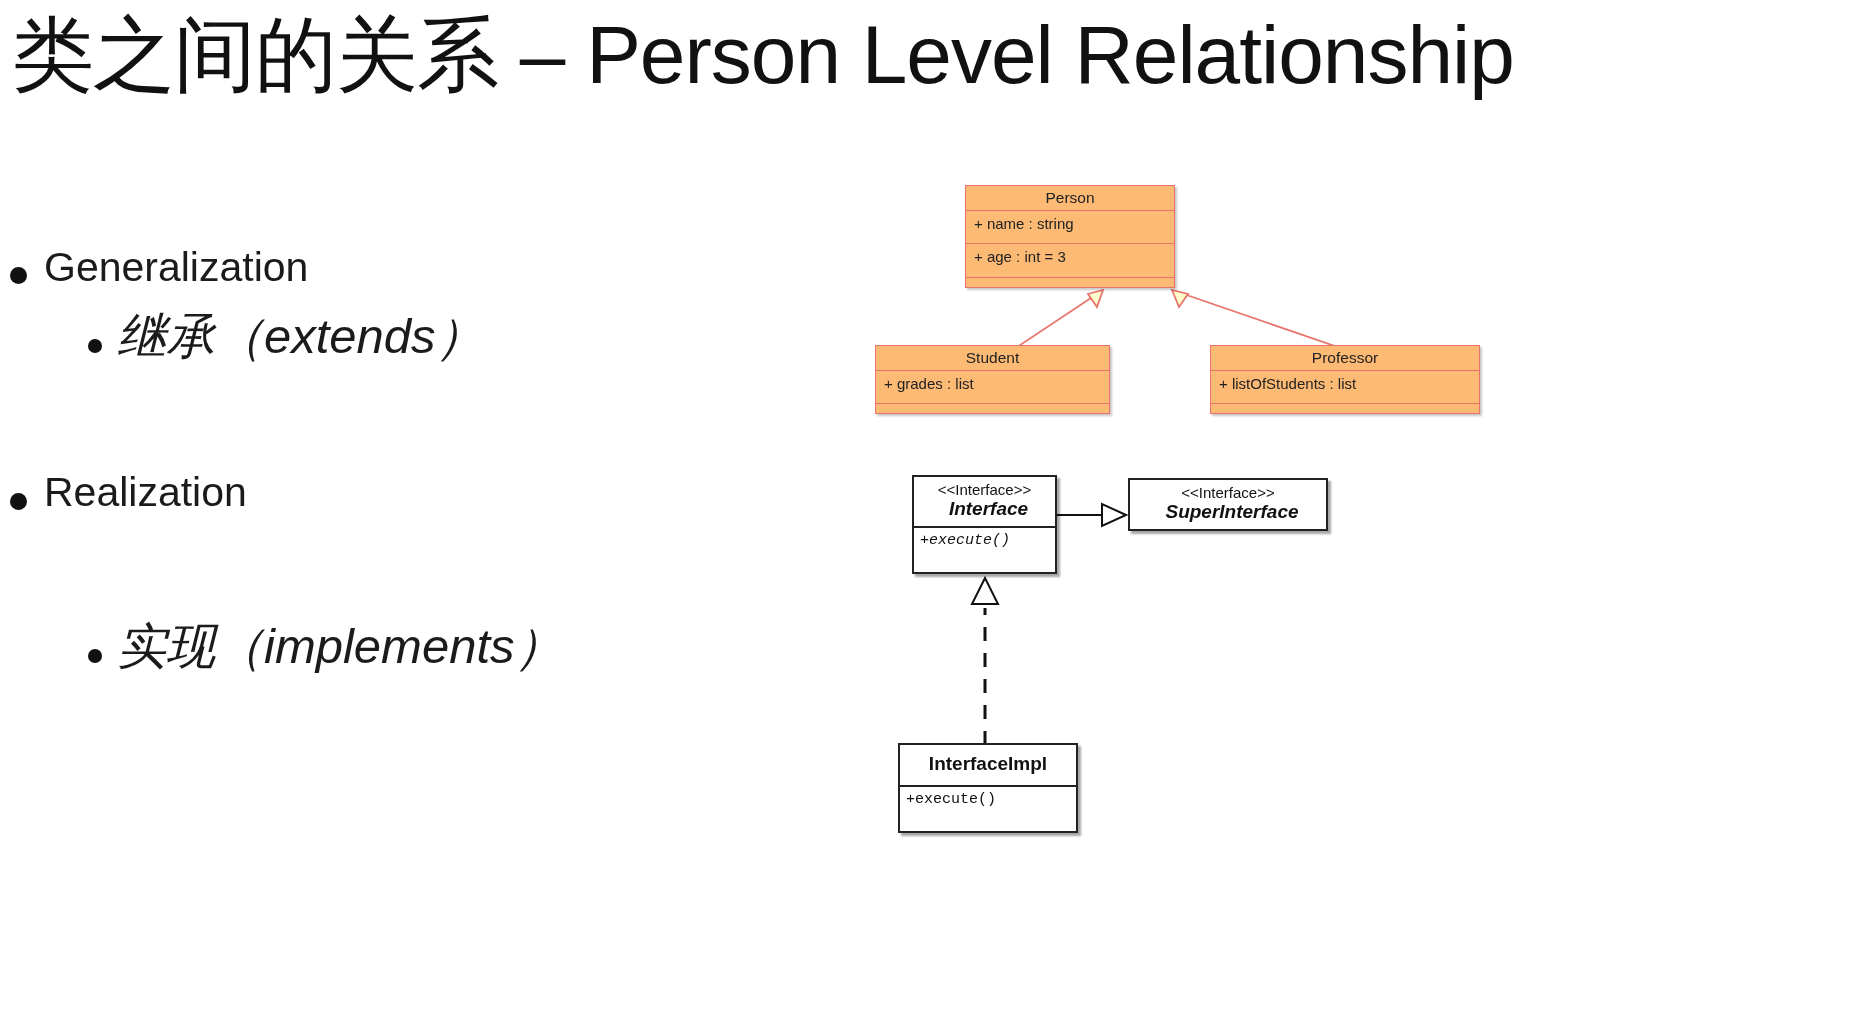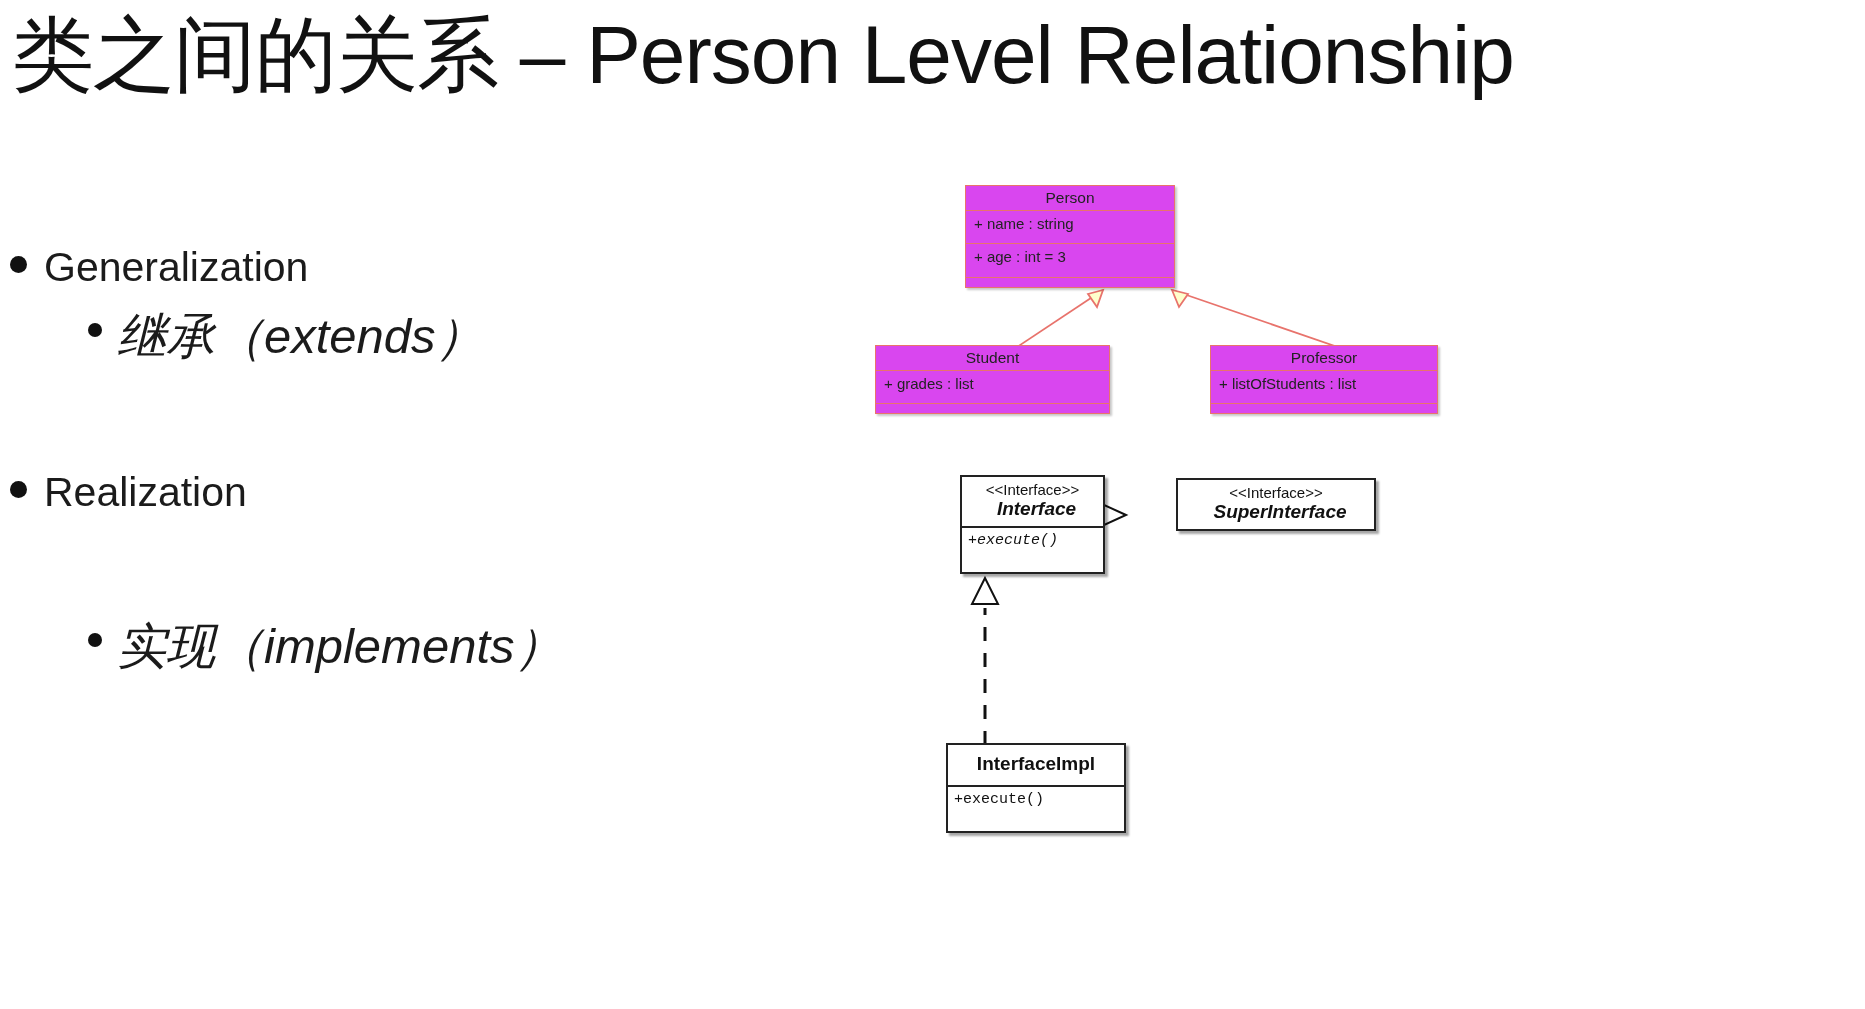--- a/index.html
+++ b/index.html
@@ -31,21 +31,21 @@
 
   
   #bullet-list {
     position: absolute;
     left: 10px;
     top: 240px;
     width: 760px;
   }
   .bullet-row {
     display: flex;
-    align-items: flex-start;
+    align-items: center;
   }
   .bullet-row.level-0 { margin-left: 0px; margin-bottom: 8px; }
   .bullet-row.level-1 { margin-left: 78px; }
   .bullet-dot {
     display: inline-block;
     border-radius: 50%;
     background: #111111;
     flex: 0 0 auto;
   }
   .level-0 .bullet-dot {
@@ -73,21 +73,21 @@
     position: absolute;
     left: 900px;
     top: 160px;
     width: 950px;
     height: 830px;
   }
 
   
   .uml-class {
     position: absolute;
-    background: #d946ef;
+    background: #fdba74;
     border: 1.5px solid #e8736c;
     box-sizing: border-box;
     font-size: 15px;
     color: #222222;
     box-shadow: 2px 2px 2px rgba(0,0,0,0.22);
   }
   .uml-class .cname {
     text-align: center;
     padding: 3px 4px 4px 4px;
     border-bottom: 1.5px solid #e8736c;
@@ -107,21 +107,20 @@
 
   
   .uml-iface {
     position: absolute;
     background: #ffffff;
     border: 2px solid #222222;
     box-sizing: border-box;
     font-size: 15px;
     color: #111111;
     box-shadow: 3px 3px 2px rgba(0,0,0,0.35);
-    margin-left: 48px;
   }
   .uml-iface .stereo {
     text-align: center;
     padding: 4px 4px 0 4px;
     font-size: 15px;
     line-height: 1.15;
   }
   .uml-iface .iname {
     text-align: center;
     font-weight: bold;
@@ -217,21 +216,21 @@
     <div class="attr">+ age : int = 3</div>
     <div class="ops"></div>
   </div>
 
   <div class="uml-class" style="left:-25px; top:185px; width:235px;">
     <div class="cname">Student</div>
     <div class="attr">+ grades : list</div>
     <div class="ops"></div>
   </div>
 
-  <div class="uml-class" style="left:310px; top:185px; width:228px;">
+  <div class="uml-class" style="left:310px; top:185px; width:270px;">
     <div class="cname">Professor</div>
     <div class="attr">+ listOfStudents : list</div>
     <div class="ops"></div>
   </div>
 
   <div class="uml-iface" style="left:12px; top:315px; width:145px;">
     <div class="stereo">&lt;&lt;Interface&gt;&gt;</div>
     <div class="iname">Interface</div>
     <div class="sep"></div>
     <div class="op">+execute()</div>

